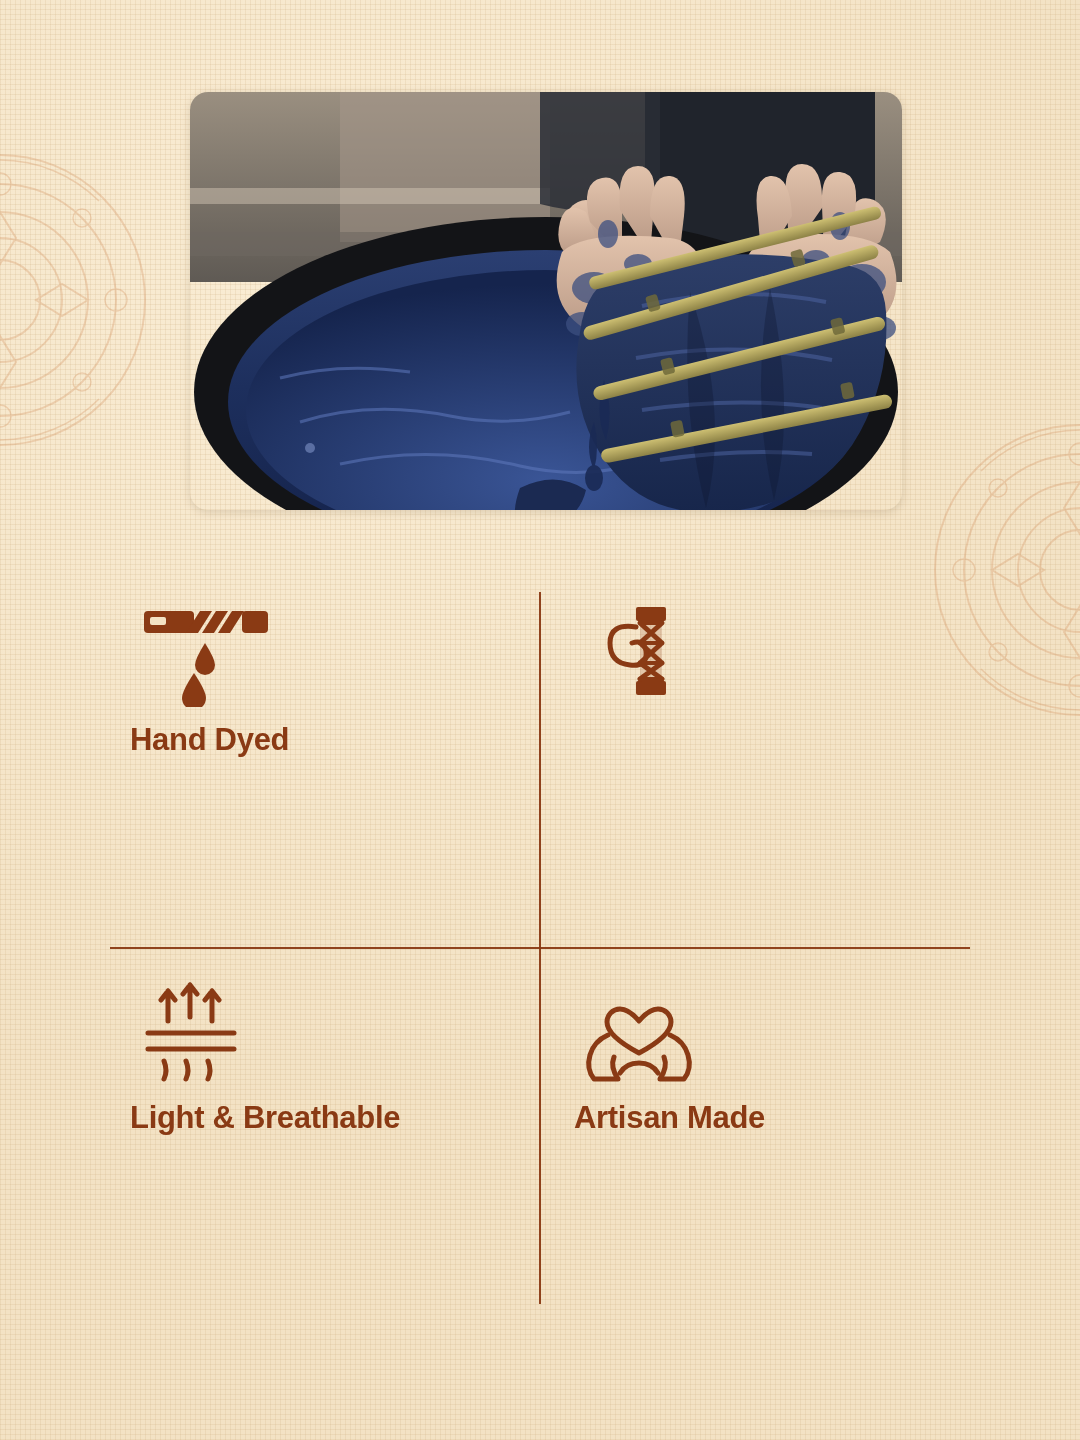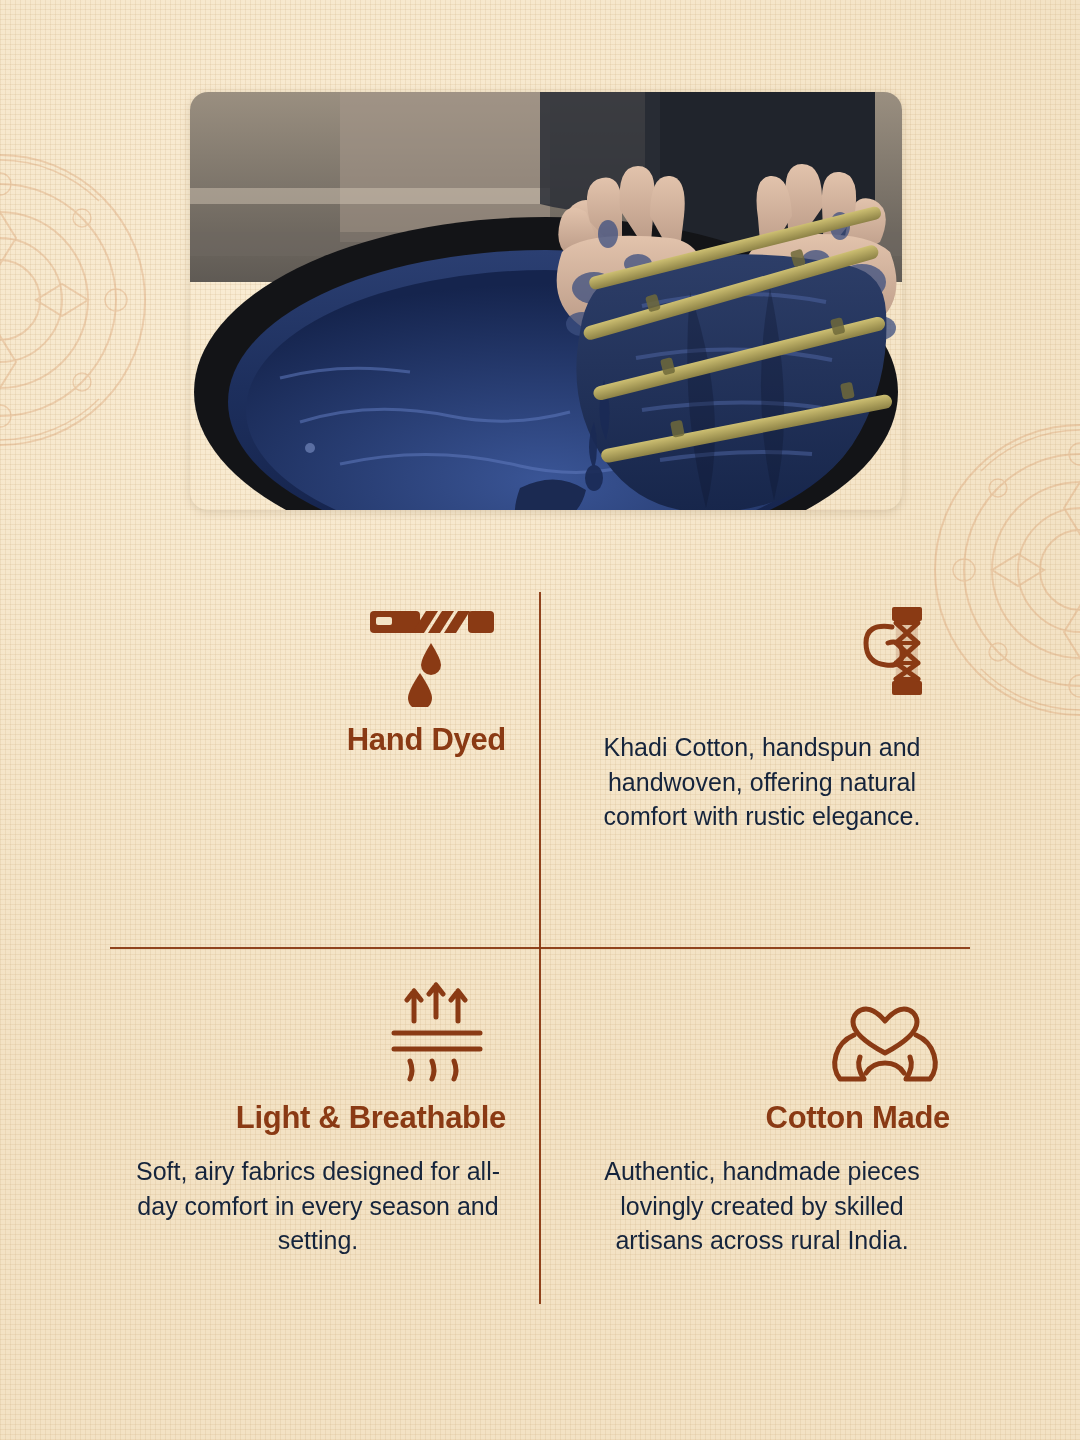--- a/index.html
+++ b/index.html
@@ -66,21 +66,21 @@
     width: 888px;
     height: 740px;
     display: grid;
     grid-template-columns: 1fr 1fr;
     grid-template-rows: 1fr 1fr;
   }
   .cell {
     position: relative;
     display: flex;
     flex-direction: column;
-    align-items: flex-end;
+    align-items: flex-start;
     justify-content: flex-start;
     padding: 18px 34px 0 34px;
     box-sizing: border-box;
   }
   .cell.r0 { padding-top: 16px; }
   .cell.r1 { padding-top: 24px; }
 
   
   .v-divider {
     position: absolute;
@@ -363,48 +363,45 @@
           <g stroke="#8a3a14" fill="none" stroke-width="5" stroke-linecap="round">
             <rect x="62" y="8" width="30" height="14" rx="2" fill="#8a3a14" stroke="none"></rect>
             <rect x="62" y="82" width="30" height="14" rx="2" fill="#8a3a14" stroke="none"></rect>
             <rect x="66" y="22" width="22" height="60" fill="#8a3a14" stroke="none" opacity="0.18"></rect>
             <path d="M66 24 L88 44 M88 24 L66 44 M66 44 L88 64 M88 44 L66 64 M66 64 L88 80 M88 64 L66 80"></path>
             <path d="M66 24 h22 M66 44 h22 M66 64 h22 M66 80 h22" stroke-width="4"></path>
             <path d="M62 28 q-26 -4 -26 16 q0 20 20 22 q18 2 16 -14 q-2 -12 -14 -8"></path>
           </g>
         </svg>
       </div>
-      <p class="feature-desc">Khadi Cotton, handspun and handwoven, offering natural comfort with rustic elegance.</p>
     </div>
 
     <div class="cell r1">
       <div class="icon-wrap">
         <svg width="130" height="108" viewBox="0 0 130 108" aria-hidden="true">
           <g stroke="#8a3a14" fill="none" stroke-width="5" stroke-linecap="round" stroke-linejoin="round">
             <path d="M38 44 V14 M38 14 l-7 9 M38 14 l7 9"></path>
             <path d="M60 40 V8 M60 8 l-7 9 M60 8 l7 9"></path>
             <path d="M82 44 V14 M82 14 l-7 9 M82 14 l7 9"></path>
             <path d="M18 56 h86 M18 72 h86"></path>
             <path d="M34 84 q4 10 0 18 M56 84 q4 10 0 18 M78 84 q4 10 0 18"></path>
           </g>
         </svg>
       </div>
       <h3 class="feature-title">Light &amp; Breathable</h3>
-      <p class="feature-desc">Soft, airy fabrics designed for all-day comfort in every season and setting.</p>
     </div>
 
     <div class="cell r1">
       <div class="icon-wrap">
         <svg width="130" height="108" viewBox="0 0 130 108" aria-hidden="true">
           <g stroke="#8a3a14" fill="none" stroke-width="5" stroke-linecap="round" stroke-linejoin="round">
             <path d="M65 44 q-10 -12 -19 -12 a13 13 0 0 0 -13 13 q0 14 32 31 q32 -17 32 -31 a13 13 0 0 0 -13 -13 q-9 0 -19 12 z"></path>
             <path d="M34 58 q-14 6 -18 20 q-4 14 4 24 h24 q-8 -12 -4 -22"></path>
             <path d="M96 58 q14 6 18 20 q4 14 -4 24 H86 q8 -12 4 -22"></path>
             <path d="M46 96 q6 -10 19 -10 q13 0 19 10"></path>
           </g>
         </svg>
       </div>
-      <h3 class="feature-title">Cotton Made</h3>
-      <p class="feature-desc">Authentic, handmade pieces lovingly created by skilled artisans across rural India.</p>
+      <h3 class="feature-title">Artisan Made</h3>
     </div>
   </div>
 
 </div>
 
 </body></html>

